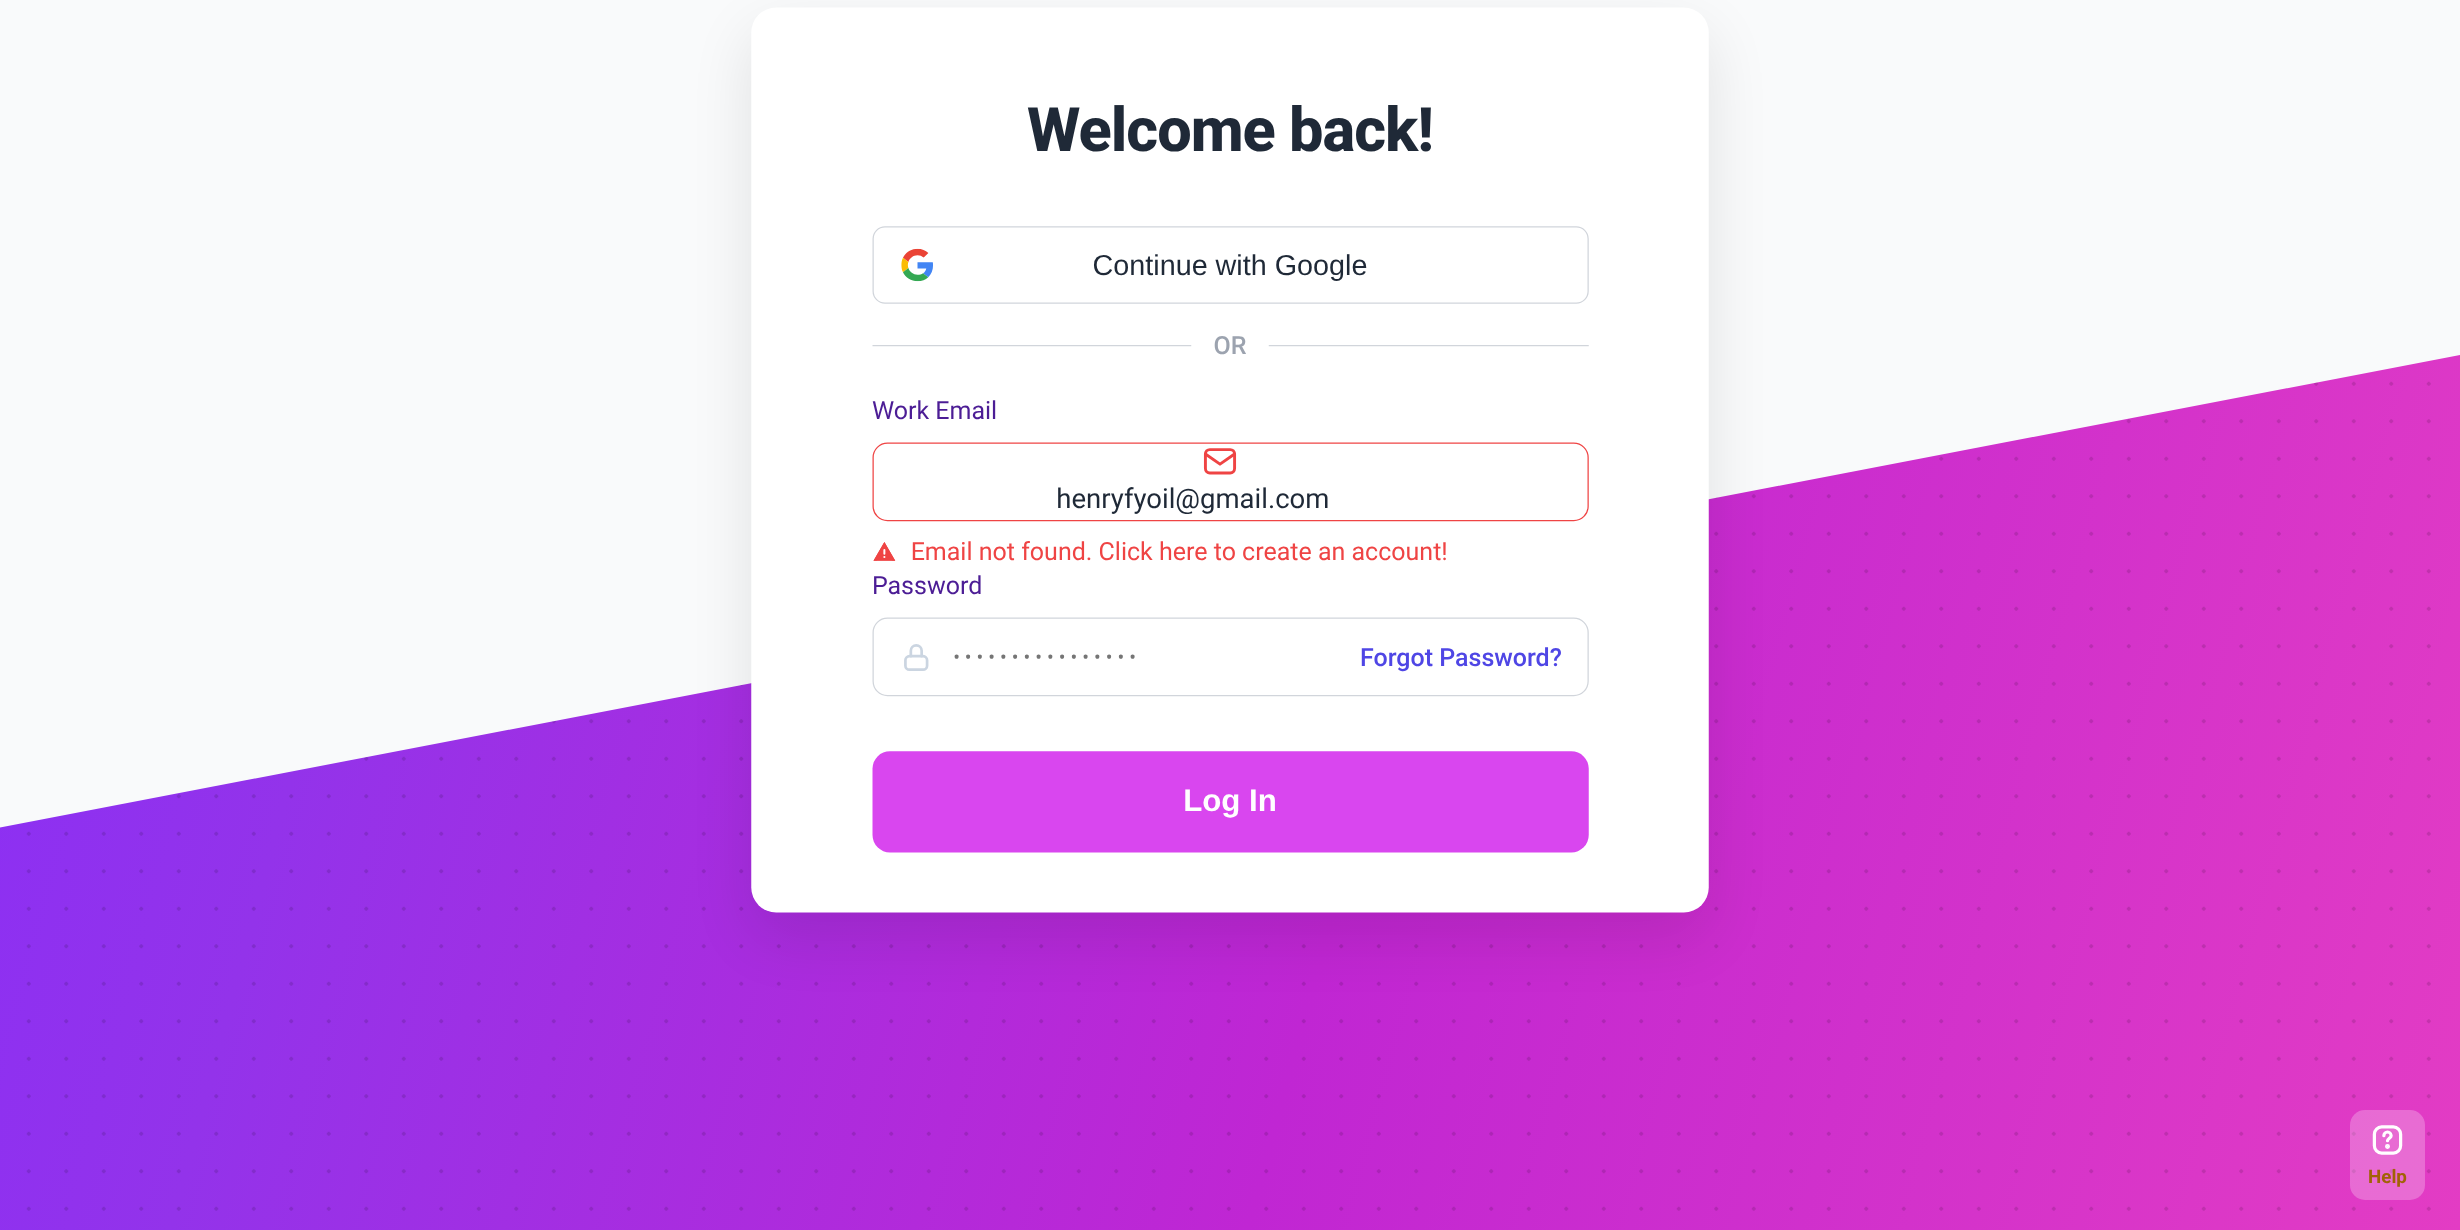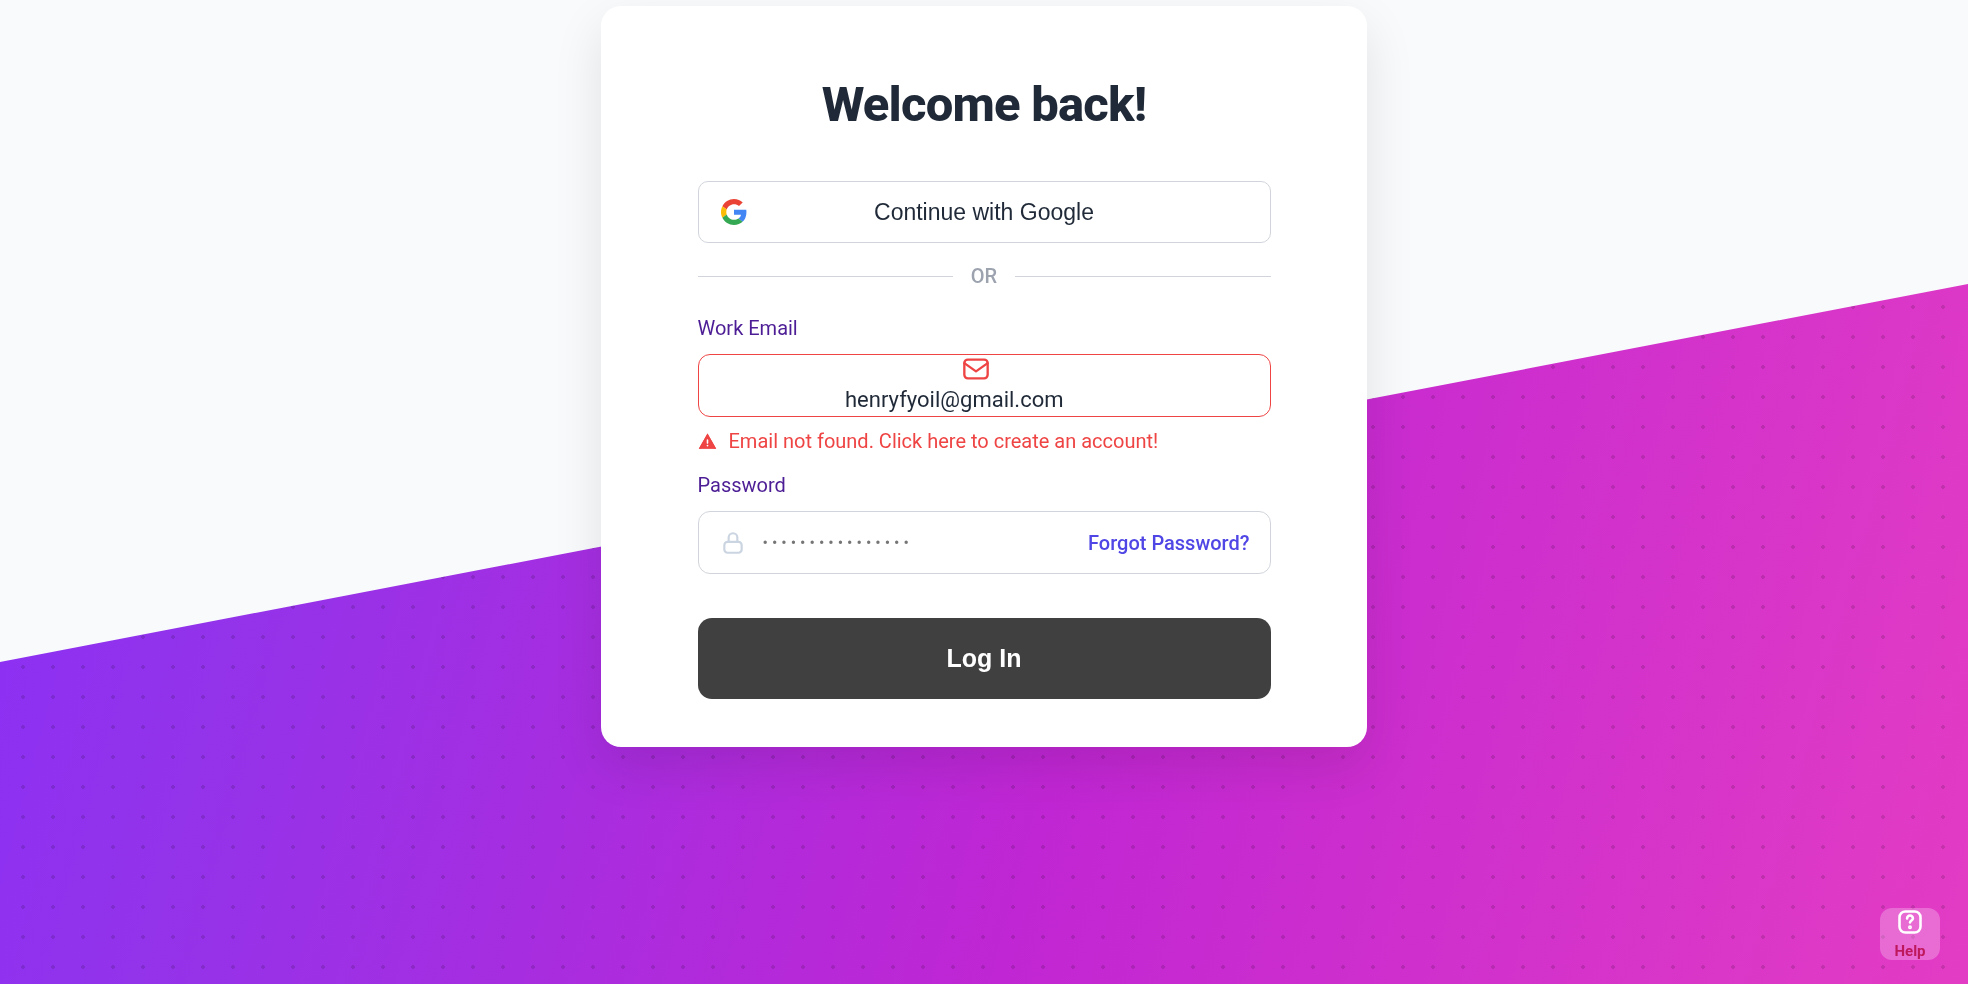--- a/index.html
+++ b/index.html
@@ -145,38 +145,38 @@
       font-weight: 500;
       text-decoration: none;
       flex-shrink: 0;
       margin-left: 12px;
       cursor: pointer;
     }
     .error-row {
       display: flex;
       align-items: center;
       margin-top: 12px;
-      margin-bottom: 20px;
+      margin-bottom: 3px;
       color: #ef4444;
       font-size: 20px;
       cursor: pointer;
     }
     .error-icon {
       width: 19px;
       height: 19px;
       margin-right: 12px;
       flex-shrink: 0;
     }
     .group2 {
       margin-bottom: 44px;
     }
     .login-btn {
       width: 100%;
       height: 81px;
-      background: #404040;
+      background: #d946ef;
       border: none;
       border-radius: 14px;
       color: #fff;
       font-size: 25px;
       font-weight: 700;
       cursor: pointer;
     }
     .sso-link {
       display: block;
       text-align: center;
@@ -185,30 +185,30 @@
       font-size: 21px;
       font-weight: 500;
       text-decoration: none;
       cursor: pointer;
     }
     .help-btn {
       position: absolute;
       bottom: 24px;
       right: 28px;
       width: 60px;
-      height: 52px;
+      height: 72px;
       background: rgba(255,255,255,0.25);
       border-radius: 12px;
       display: flex;
       flex-direction: column;
       align-items: center;
       justify-content: center;
       cursor: pointer;
       z-index: 2;
-      color: #be185d;
+      color: #a16207;
     }
     .help-label {
       font-size: 15px;
       font-weight: 700;
       margin-top: 2px;
     }
   </style>
 </head>
 <body>
 

